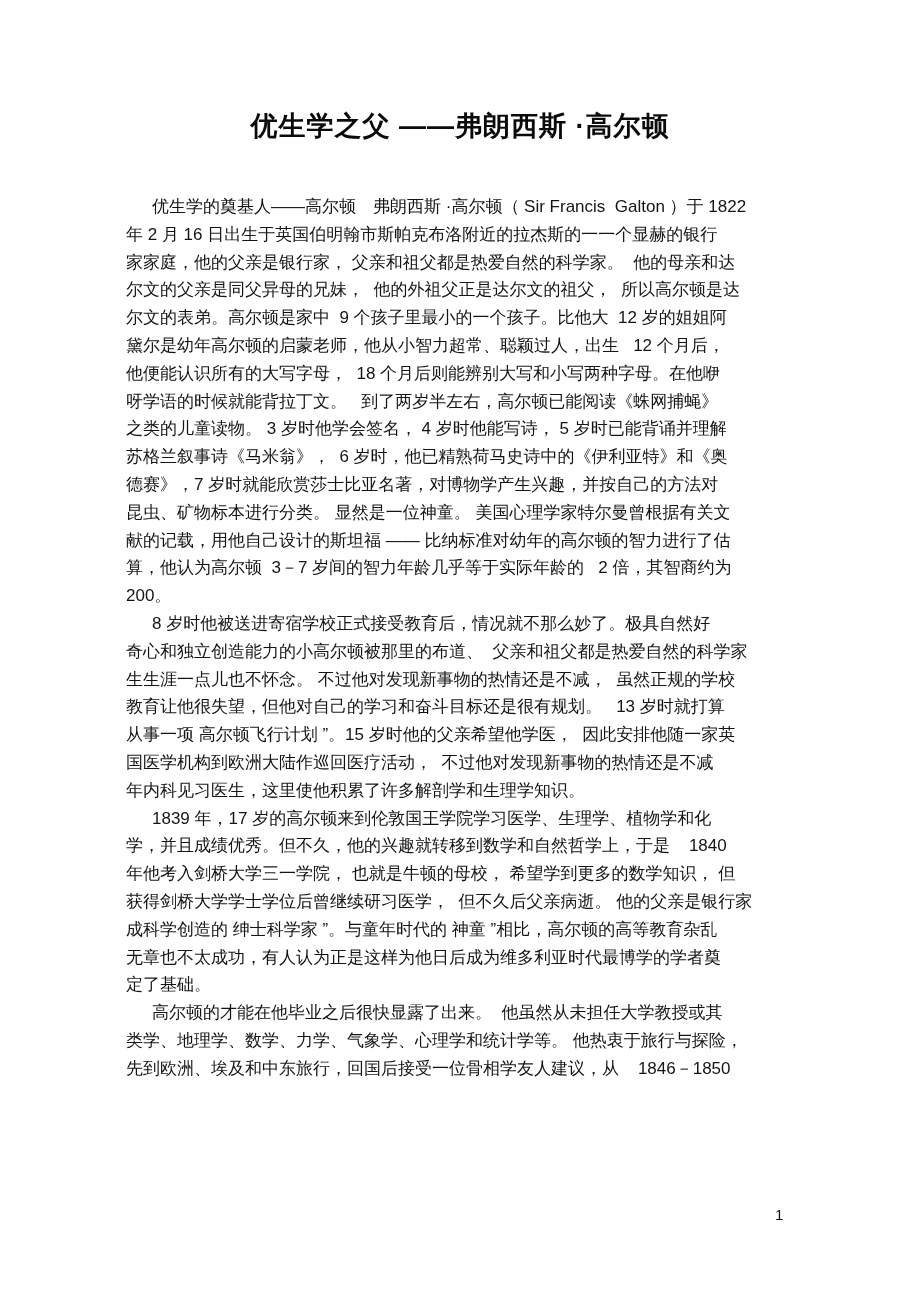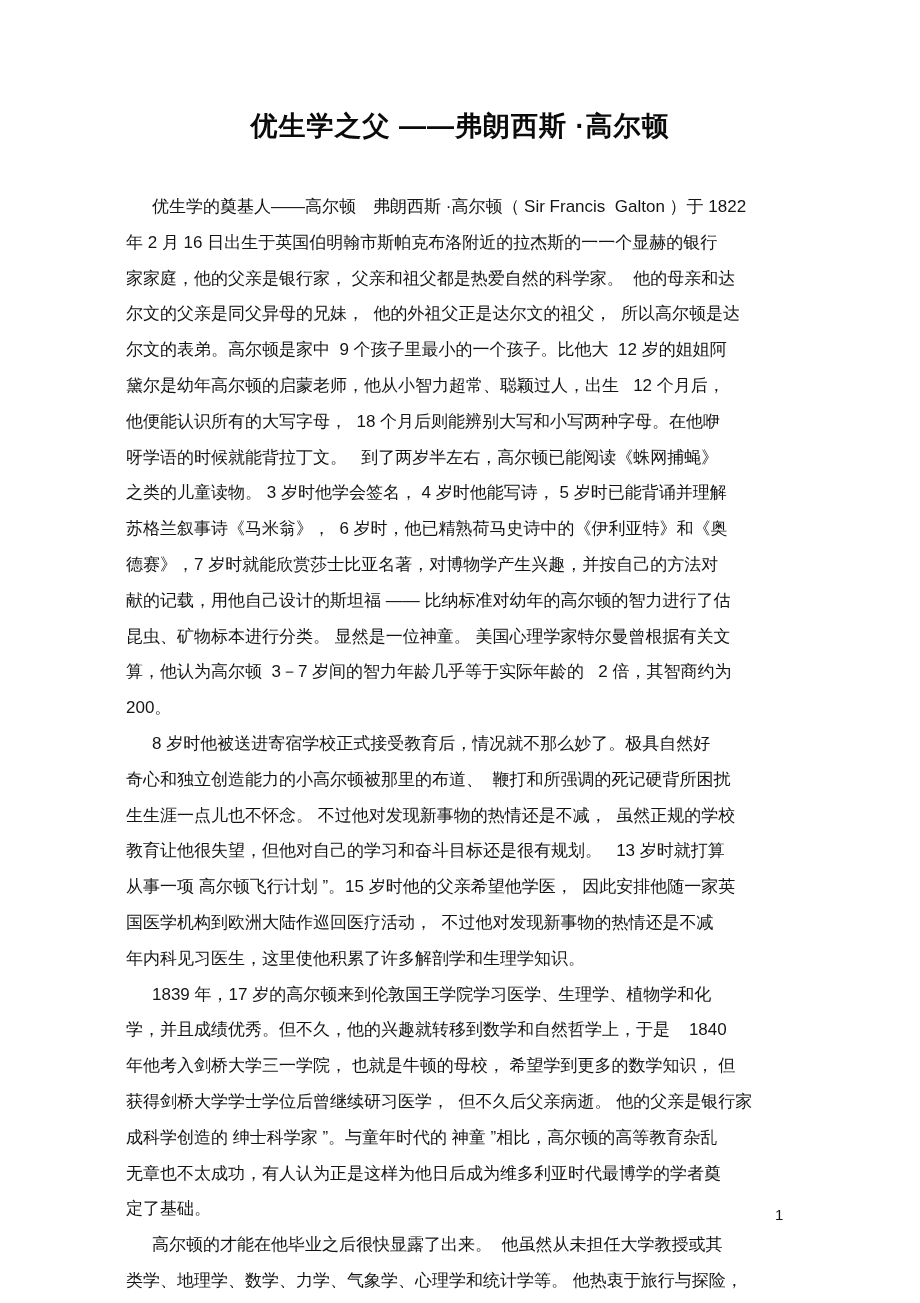--- a/index.html
+++ b/index.html
@@ -27,21 +27,20 @@
     width: 668px;
     margin: 49px auto 0 auto;
   }
   .para { }
   .line {
     white-space: pre;
     font-size: 17px;
     line-height: 27.8px;
     height: 27.8px;
     color: #141414;
-    margin-top: 8px;
   }
   .line.first { text-indent: 26px; }
   .page-number {
     position: absolute;
     left: 775px;
     top: 1206px;
     font-size: 15px;
     color: #141414;
   }
 </style>
@@ -57,28 +56,28 @@
         <div class="line">年 2 月 16 日出生于英国伯明翰市斯帕克布洛附近的拉杰斯的一一个显赫的银行</div>
         <div class="line">家家庭，他的父亲是银行家， 父亲和祖父都是热爱自然的科学家。  他的母亲和达</div>
         <div class="line">尔文的父亲是同父异母的兄妹，  他的外祖父正是达尔文的祖父，  所以高尔顿是达</div>
         <div class="line">尔文的表弟。高尔顿是家中  9 个孩子里最小的一个孩子。比他大  12 岁的姐姐阿</div>
         <div class="line">黛尔是幼年高尔顿的启蒙老师，他从小智力超常、聪颖过人，出生   12 个月后，</div>
         <div class="line">他便能认识所有的大写字母，  18 个月后则能辨别大写和小写两种字母。在他咿</div>
         <div class="line">呀学语的时候就能背拉丁文。   到了两岁半左右，高尔顿已能阅读《蛛网捕蝇》</div>
         <div class="line">之类的儿童读物。 3 岁时他学会签名， 4 岁时他能写诗， 5 岁时已能背诵并理解</div>
         <div class="line">苏格兰叙事诗《马米翁》，  6 岁时，他已精熟荷马史诗中的《伊利亚特》和《奥</div>
         <div class="line">德赛》，7 岁时就能欣赏莎士比亚名著，对博物学产生兴趣，并按自己的方法对</div>
+        <div class="line">昆虫、矿物标本进行分类。 显然是一位神童。 美国心理学家特尔曼曾根据有关文</div>
         <div class="line">献的记载，用他自己设计的斯坦福 —— 比纳标准对幼年的高尔顿的智力进行了估</div>
-        <div class="line">昆虫、矿物标本进行分类。 显然是一位神童。 美国心理学家特尔曼曾根据有关文</div>
         <div class="line">算，他认为高尔顿  3－7 岁间的智力年龄几乎等于实际年龄的   2 倍，其智商约为</div>
         <div class="line">200。</div>
       </div>
       <div class="para">
         <div class="line first">8 岁时他被送进寄宿学校正式接受教育后，情况就不那么妙了。极具自然好</div>
-        <div class="line">奇心和独立创造能力的小高尔顿被那里的布道、  鞭打和所强调的死记硬背所困扰</div>
+        <div class="line">奇心和独立创造能力的小高尔顿被那里的布道、  父亲和祖父都是热爱自然的科学家</div>
         <div class="line">生生涯一点儿也不怀念。 不过他对发现新事物的热情还是不减，  虽然正规的学校</div>
         <div class="line">教育让他很失望，但他对自己的学习和奋斗目标还是很有规划。   13 岁时就打算</div>
         <div class="line">从事一项 高尔顿飞行计划 ”。15 岁时他的父亲希望他学医，  因此安排他随一家英</div>
         <div class="line">国医学机构到欧洲大陆作巡回医疗活动，  不过他对发现新事物的热情还是不减</div>
         <div class="line">年内科见习医生，这里使他积累了许多解剖学和生理学知识。</div>
       </div>
       <div class="para">
         <div class="line first">1839 年，17 岁的高尔顿来到伦敦国王学院学习医学、生理学、植物学和化</div>
         <div class="line">学，并且成绩优秀。但不久，他的兴趣就转移到数学和自然哲学上，于是    1840</div>
         <div class="line">年他考入剑桥大学三一学院， 也就是牛顿的母校， 希望学到更多的数学知识， 但</div>

